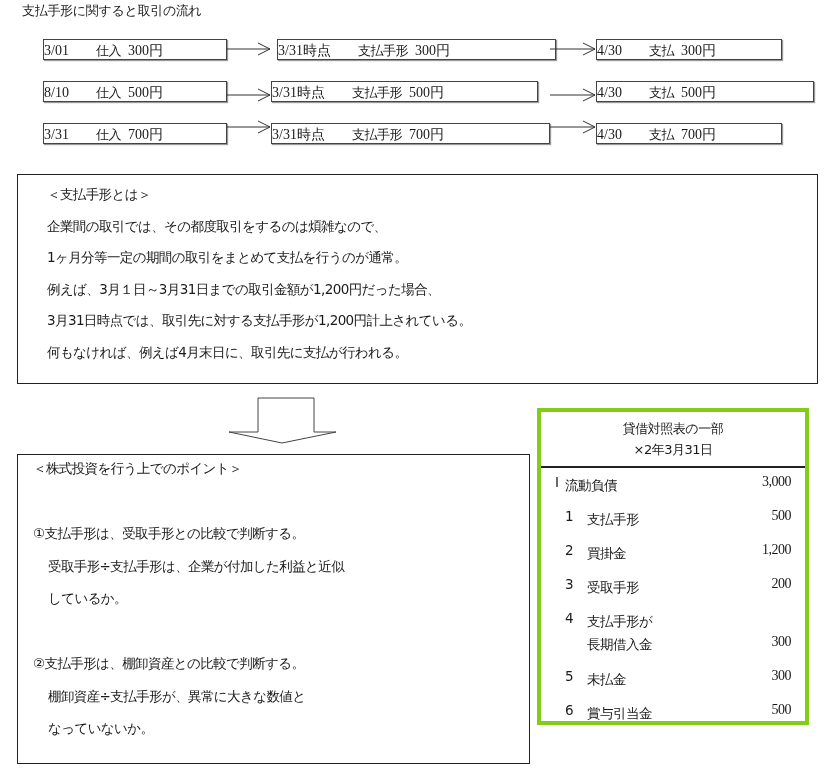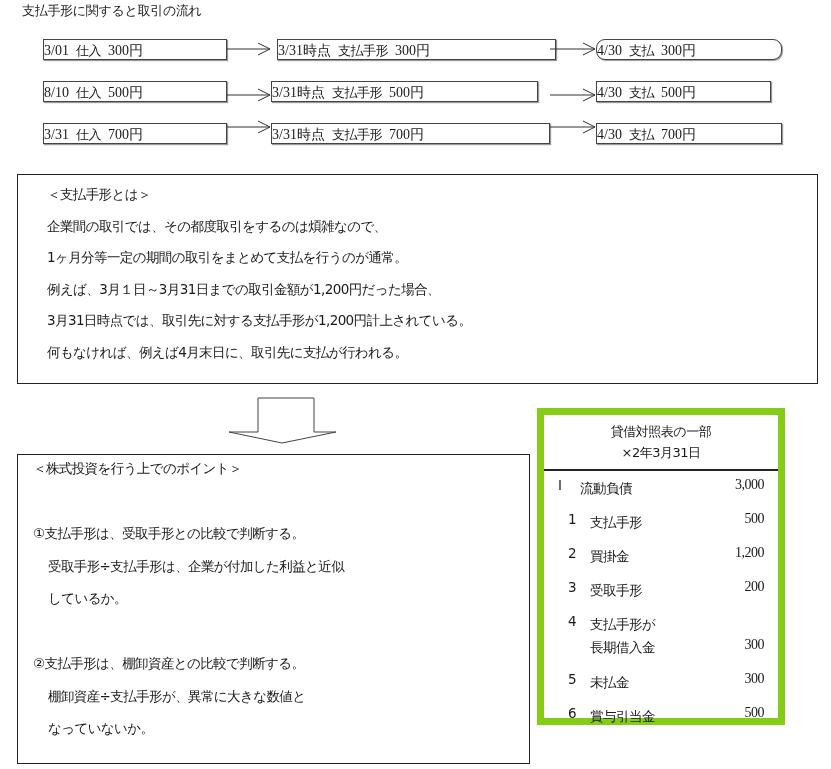--- a/index.html
+++ b/index.html
@@ -3,30 +3,30 @@
 <meta charset="utf-8">
 <style>
   html, body { margin:0; padding:0; background:#ffffff; }
   body { width:831px; height:769px; position:relative; overflow:hidden;
          font-family:"DejaVu Sans", sans-serif; color:#1a1a1a; }
   .abs { position:absolute; }
   .title { left:22px; top:2px; font-size:13px; letter-spacing:-0.3px; }
   .fbox { position:absolute; height:21px; border:1px solid #444; box-shadow:1px 1px 1px #999;
           font-family:"Liberation Serif", serif; font-size:14px; line-height:21px;
           white-space:nowrap; box-sizing:border-box; padding-left:0px; background:#fff; }
-  .fbox .jp { font-family:"DejaVu Sans", sans-serif; font-size:13px; letter-spacing:-0.5px; }
+  .fbox .jp { font-family:"DejaVu Sans", sans-serif; font-size:13px; letter-spacing:-0.5px;margin-left:20px; }
   .arrow { position:absolute; }
   .explain { left:17px; top:174px; width:801px; height:210px; border:1px solid #222;
              box-sizing:border-box; padding:10px 0 0 29px; font-size:13.5px; letter-spacing:-0.6px; }
   .explain .line { height:31.5px; line-height:18px; white-space:nowrap; }
   .points { left:17px; top:454px; width:513px; height:310px; border:1px solid #222;
             box-sizing:border-box; padding:4px 0 0 15px; font-size:13.5px; letter-spacing:-0.6px; }
   .points .line { height:32.5px; line-height:18px; white-space:nowrap; }
   .points .indent { padding-left:15px; }
-  .bs { left:537px; top:408px; width:248px; height:317px; border:7px solid #84cc16; box-sizing:border-box; }
+  .bs { left:537px; top:408px; width:272px; height:317px; border:4px solid #84cc16; box-sizing:border-box; }
   .bs .head { height:56px; border-bottom:2px solid #222; text-align:center; font-size:13px;
               letter-spacing:-0.5px; padding-top:6px; box-sizing:border-box; line-height:21px; }
   .bs .row { position:relative; height:34px; font-size:13.5px; letter-spacing:-0.5px; }
   .bs .row.tall { height:58px; }
   .bs .num { position:absolute; left:24px; top:6px; }
   .bs .lbl { position:absolute; left:46px; top:6px; line-height:23px; }
   .bs .val { position:absolute; right:14px; top:6px; font-family:"Liberation Serif", serif; font-size:14px; }
   .bs .row.tall .val { top:30px; }
   .bs .sect { position:absolute; left:14px; top:6px; }
 </style>
@@ -44,39 +44,39 @@
       <line x1="1" y1="11" x2="44" y2="11" stroke="#333" stroke-width="1"></line>
       <polyline points="32,5 44,11 32,17" fill="none" stroke="#333" stroke-width="1"></polyline>
     </svg>
   <div class="fbox" style="left:277px; top:39px; width:279px;">
     <span>3/31時点</span>&nbsp;&nbsp;<span class="jp">支払手形</span>&nbsp;&nbsp;<span>300円</span>
   </div>
   <svg class="arrow" style="left:549px; top:38px;" width="48" height="22">
       <line x1="1" y1="11" x2="46" y2="11" stroke="#333" stroke-width="1"></line>
       <polyline points="34,5 46,11 34,17" fill="none" stroke="#333" stroke-width="1"></polyline>
     </svg>
-  <div class="fbox" style="left:596px; top:39px; width:186px;border-radius:9px;">
+  <div class="fbox" style="left:596px; top:39px; width:186px;">
     <span>4/30</span>&nbsp;&nbsp;<span class="jp">支払</span>&nbsp;&nbsp;<span>300円</span>
   </div>
 
   <div class="fbox" style="left:43px; top:81px; width:184px;">
     <span>8/10</span>&nbsp;&nbsp;<span class="jp">仕入</span>&nbsp;&nbsp;<span>500円</span>
   </div>
   <svg class="arrow" style="left:226px; top:84px;" width="46" height="22">
       <line x1="1" y1="11" x2="44" y2="11" stroke="#333" stroke-width="1"></line>
       <polyline points="32,5 44,11 32,17" fill="none" stroke="#333" stroke-width="1"></polyline>
     </svg>
   <div class="fbox" style="left:271px; top:81px; width:267px;">
     <span>3/31時点</span>&nbsp;&nbsp;<span class="jp">支払手形</span>&nbsp;&nbsp;<span>500円</span>
   </div>
   <svg class="arrow" style="left:549px; top:84px;" width="48" height="22">
       <line x1="1" y1="11" x2="46" y2="11" stroke="#333" stroke-width="1"></line>
       <polyline points="34,5 46,11 34,17" fill="none" stroke="#333" stroke-width="1"></polyline>
     </svg>
-  <div class="fbox" style="left:596px; top:81px; width:175px;">
+  <div class="fbox" style="left:596px; top:81px; width:218px;">
     <span>4/30</span>&nbsp;&nbsp;<span class="jp">支払</span>&nbsp;&nbsp;<span>500円</span>
   </div>
 
   <div class="fbox" style="left:43px; top:123px; width:184px;">
     <span>3/31</span>&nbsp;&nbsp;<span class="jp">仕入</span>&nbsp;&nbsp;<span>700円</span>
   </div>
   <svg class="arrow" style="left:226px; top:116px;" width="46" height="22">
       <line x1="1" y1="11" x2="44" y2="11" stroke="#333" stroke-width="1"></line>
       <polyline points="32,5 44,11 32,17" fill="none" stroke="#333" stroke-width="1"></polyline>
     </svg>
@@ -117,21 +117,21 @@
   <div class="line indent">なっていないか。</div>
 </div>
 
 <div class="abs bs">
   <div class="head">
     <div>貸借対照表の一部</div>
     <div>×2年3月31日</div>
   </div>
   <div class="row">
     <span class="sect">Ⅰ</span>
-    <span class="lbl" style="left:36px;">流動負債</span>
+    <span class="lbl" style="left:24px;">流動負債</span>
     <span class="val">3,000</span>
   </div>
   <div class="row">
     <span class="num">1</span>
     <span class="lbl">支払手形</span>
     <span class="val">500</span>
   </div>
   <div class="row">
     <span class="num">2</span>
     <span class="lbl">買掛金</span>

